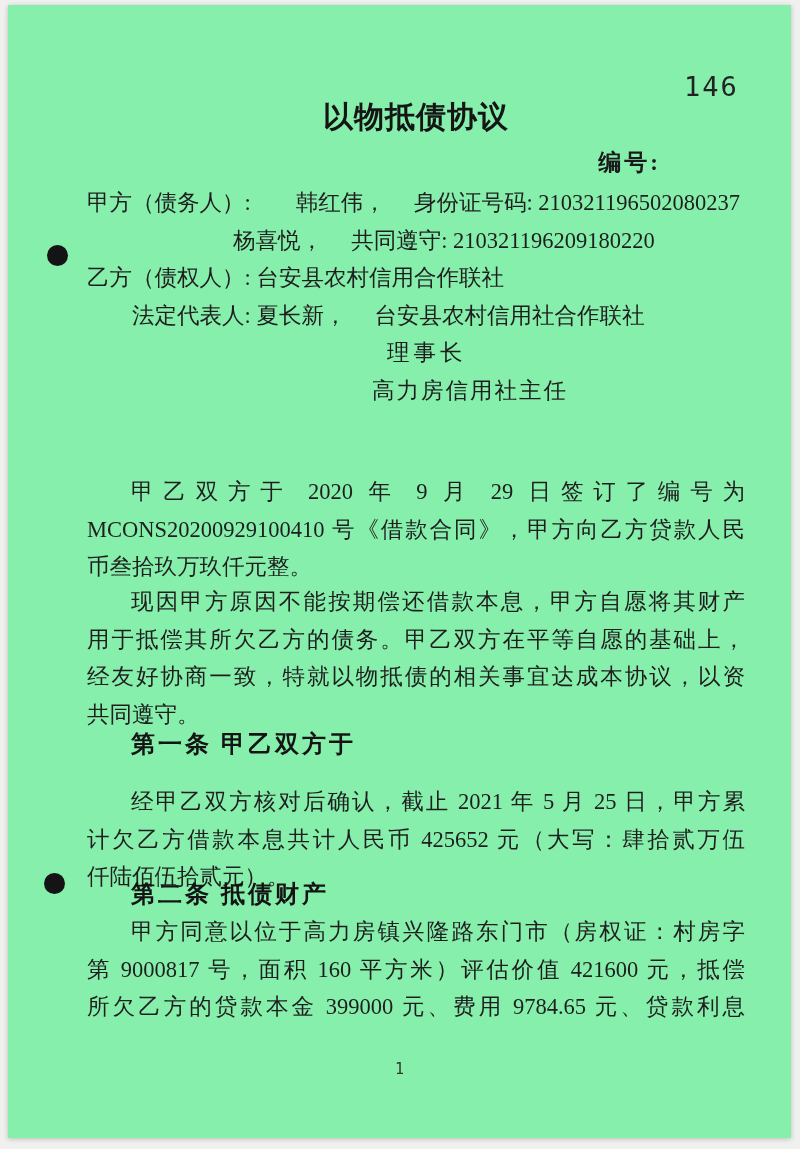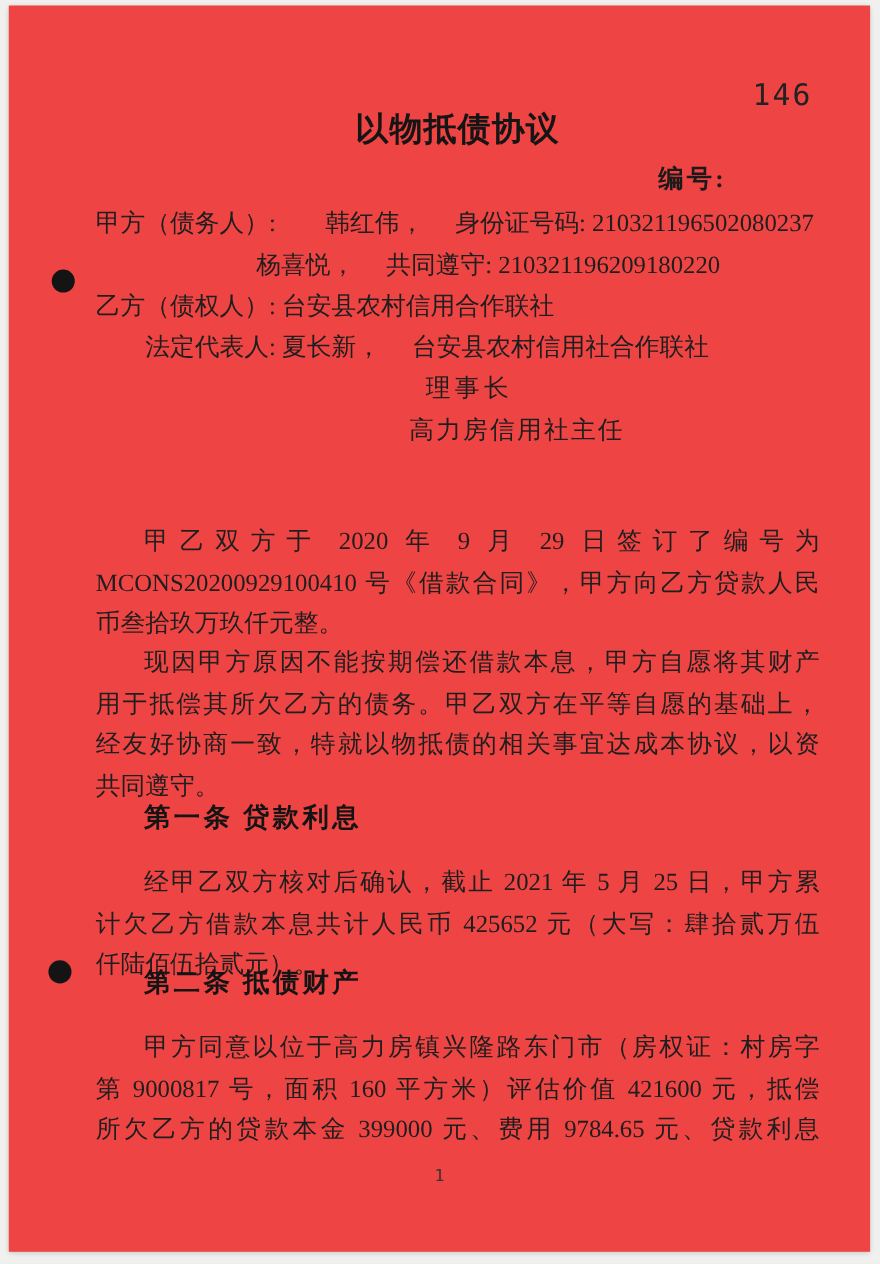--- a/index.html
+++ b/index.html
@@ -10,21 +10,21 @@
     background: #f0f0ef;
     font-family: "Liberation Serif", "DejaVu Serif", serif;
     overflow: hidden;
   }
   .page {
     position: absolute;
     left: 8px;
     top: 5px;
     width: 783px;
     height: 1133px;
-    background: #ef4444;
+    background: #86efac;
     box-shadow: 0 1px 5px rgba(0,0,0,0.22);
     color: #1e1e1e;
   }
   .corner {
     position: absolute;
     left: 676px;
     top: 66px;
     font-family: "DejaVu Sans Mono", monospace;
     font-size: 27px;
     letter-spacing: 2px;
@@ -97,21 +97,21 @@
     font-weight: 700;
     letter-spacing: 3px;
     color: #141414;
     line-height: 37.5px;
     padding-left: 44px;
     box-sizing: border-box;
   }
   .h-art1 { top: 721px; }
   .art1-body { top: 758px; }
   .h-art2 { top: 871px; }
-  .art2-body { top: 908px; }
+  .art2-body { top: 888px; }
   .page-num {
     position: absolute;
     left: 0;
     top: 1055px;
     width: 783px;
     text-align: center;
     font-family: "DejaVu Sans Mono", monospace;
     font-size: 15px;
     color: #333;
   }
@@ -147,21 +147,21 @@
     <div class="line">币叁拾玖万玖仟元整。</div>
   </div>
 
   <div class="block para2">
     <div class="line j pl-i">现因甲方原因不能按期偿还借款本息，甲方自愿将其财产</div>
     <div class="line j">用于抵偿其所欠乙方的债务。甲乙双方在平等自愿的基础上，</div>
     <div class="line j">经友好协商一致，特就以物抵债的相关事宜达成本协议，以资</div>
     <div class="line">共同遵守。</div>
   </div>
 
-  <div class="heading h-art1">第一条 贷款利息</div>
+  <div class="heading h-art1">第一条 甲乙双方于</div>
 
   <div class="block art1-body">
     <div class="line j pl-i">经甲乙双方核对后确认，截止 2021 年 5 月 25 日，甲方累</div>
     <div class="line j">计欠乙方借款本息共计人民币 425652 元（大写：肆拾贰万伍</div>
     <div class="line">仟陆佰伍拾贰元）。</div>
   </div>
 
   <div class="heading h-art2">第二条 抵债财产</div>
 
   <div class="block art2-body">

